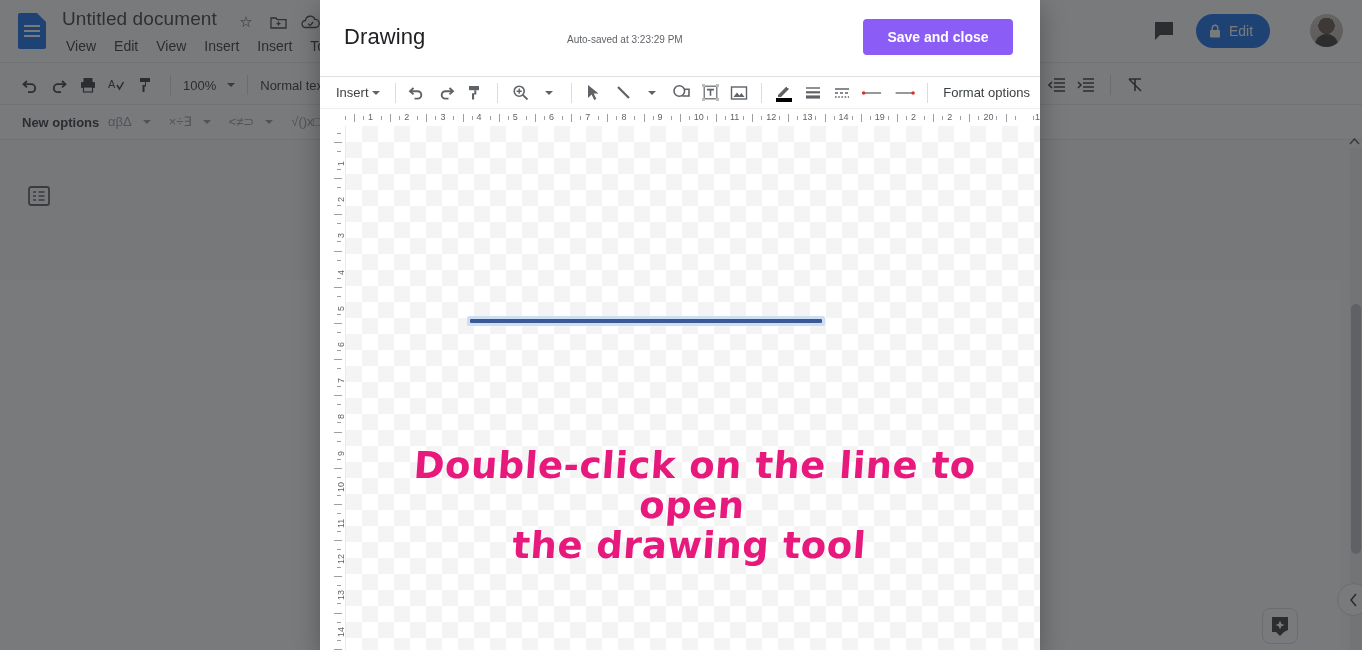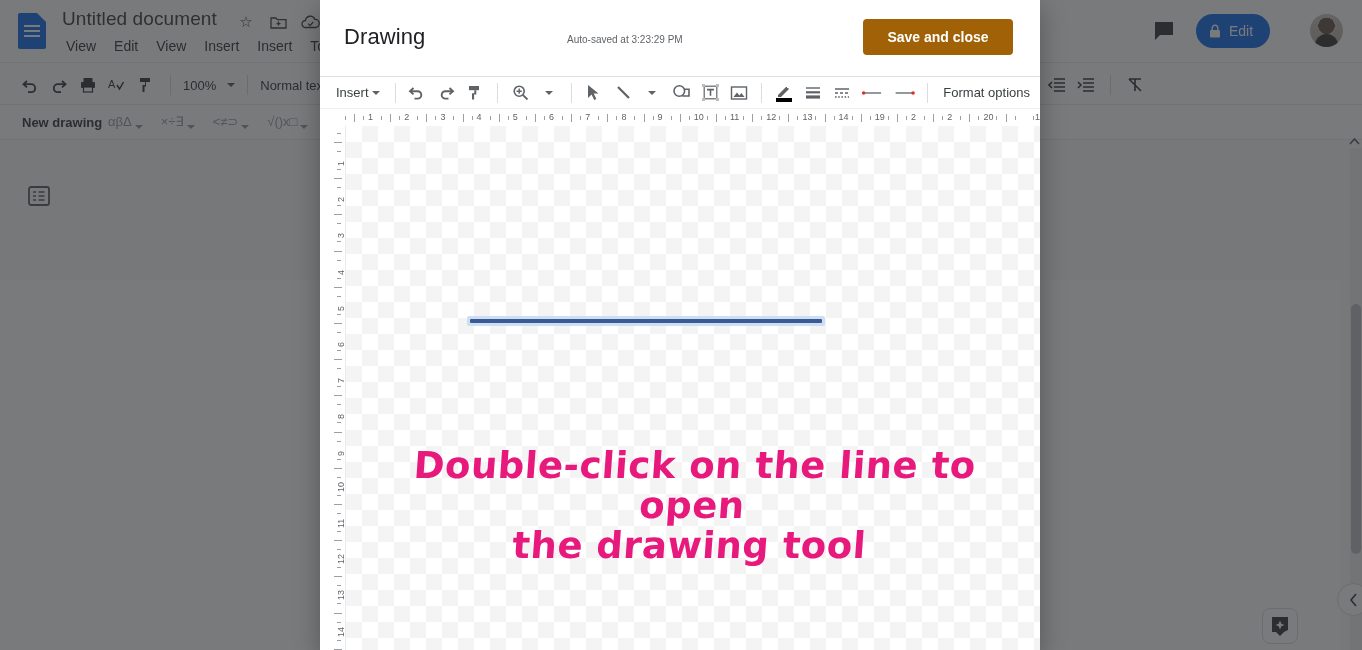--- a/index.html
+++ b/index.html
@@ -66,21 +66,21 @@
     background:#e8eaed; display:flex;align-items:center;justify-content:center;gap:4px; color:#1a4d8f;
   }
   .collapse-caret{position:absolute;left:1338px;top:73px;font-size:15px;color:#3c4043;}
 
   .eq-bar {
     position:absolute; left:0; top:104px; width:1362px; height:36px; background:#fff;
     border-top:1px solid #e8eaed; border-bottom:1px solid #e8eaed;
   }
   .eq-label{position:absolute;left:22px;top:10px;font-size:13px;font-weight:bold;color:#3c4043;}
   .eq-groups{position:absolute;left:108px;top:9px;display:flex;gap:18px;color:#9aa0a6;font-size:13px;}
-  .eq-groups span{display:flex;align-items:flex-end;gap:3px;}
+  .eq-groups span{display:flex;align-items:center;gap:11px;}
   .eq-close{position:absolute;left:1336px;top:111px;font-size:17px;color:#5f6368;}
 
   .doc-body{position:absolute;left:0;top:140px;width:1362px;height:510px;background:#f8f9fa;}
   .outline-ico{position:absolute;left:28px;top:185px;width:22px;height:22px;color:#5f6368;}
   .page-sheet{position:absolute;left:0px;top:140px;width:1340px;height:510px;background:#fff;}
   .v-ruler{position:absolute;left:8px;top:140px;width:16px;height:510px;}
   .scroll-track{position:absolute;right:0;top:148px;width:12px;height:502px;background:#f1f1f1;}
   .scroll-thumb{position:absolute;right:1px;top:156px;width:10px;height:250px;background:#bdc1c6;border-radius:5px;}
   .scroll-up{position:absolute;right:1px;top:136px;font-size:11px;color:#5f6368;}
   .ai-chip{
@@ -100,21 +100,21 @@
   .modal {
     position:absolute; left:320px; top:0px; width:720px; height:650px;
     background:#fff; box-shadow:0 8px 24px rgba(0,0,0,.3);
     display:flex; flex-direction:column; overflow:hidden;
   }
   .modal-top { position:relative; height:76px; flex:0 0 76px; background:#fff; }
   .modal-title { position:absolute; left:24px; top:24px; font-size:22px; color:#202124; letter-spacing:.1px;}
   .modal-autosave { position:absolute; left:247px; top:34px; font-size:10px; color:#5f6368; white-space:nowrap;}
   .save-close {
     position:absolute; left:543px; top:19px; width:150px; height:36px;
-    background:#a16207; color:#fff; border:none; border-radius:4px;
+    background:#8b5cf6; color:#fff; border:none; border-radius:4px;
     font-size:14px; font-weight:bold; font-family:"Liberation Sans",sans-serif; cursor:pointer;
   }
 
   .draw-toolbar {
     position:relative; height:32px; flex:0 0 32px; border-top:1px solid #e0e0e0;
     display:flex; align-items:center; padding:0 10px; gap:3px; background:#fff;
   }
   .dt-item { height:26px; min-width:26px; display:flex;align-items:center;justify-content:center;
              color:#5f6368; font-size:13px; padding:0 3px; cursor:pointer; }
   .dt-actions { font-size:13px; color:#3c4043; padding:0 6px; display:flex;align-items:center;gap:3px; }
@@ -277,21 +277,21 @@
         <span class="caret" style="border-top-color:#1a4d8f;"></span>
       </div>
       <div class="collapse-caret">
         <svg width="16" height="16" viewBox="0 0 16 16">
             <path d="M3 10l5-5 5 5" fill="none" stroke="#3c4043" stroke-width="1.7"></path>
           </svg>
       </div>
     </div>
 
     <div class="eq-bar">
-      <div class="eq-label">New drawing</div>
+      <div class="eq-label">New options</div>
       <div class="eq-groups">
         <span>
             <b style="font-weight:normal">αβΔ</b>
             <i class="caret" style="border-top-color:#9aa0a6;"></i>
           </span>
         <span>
             <b style="font-weight:normal">×÷∃</b>
             <i class="caret" style="border-top-color:#9aa0a6;"></i>
           </span>
         <span>

